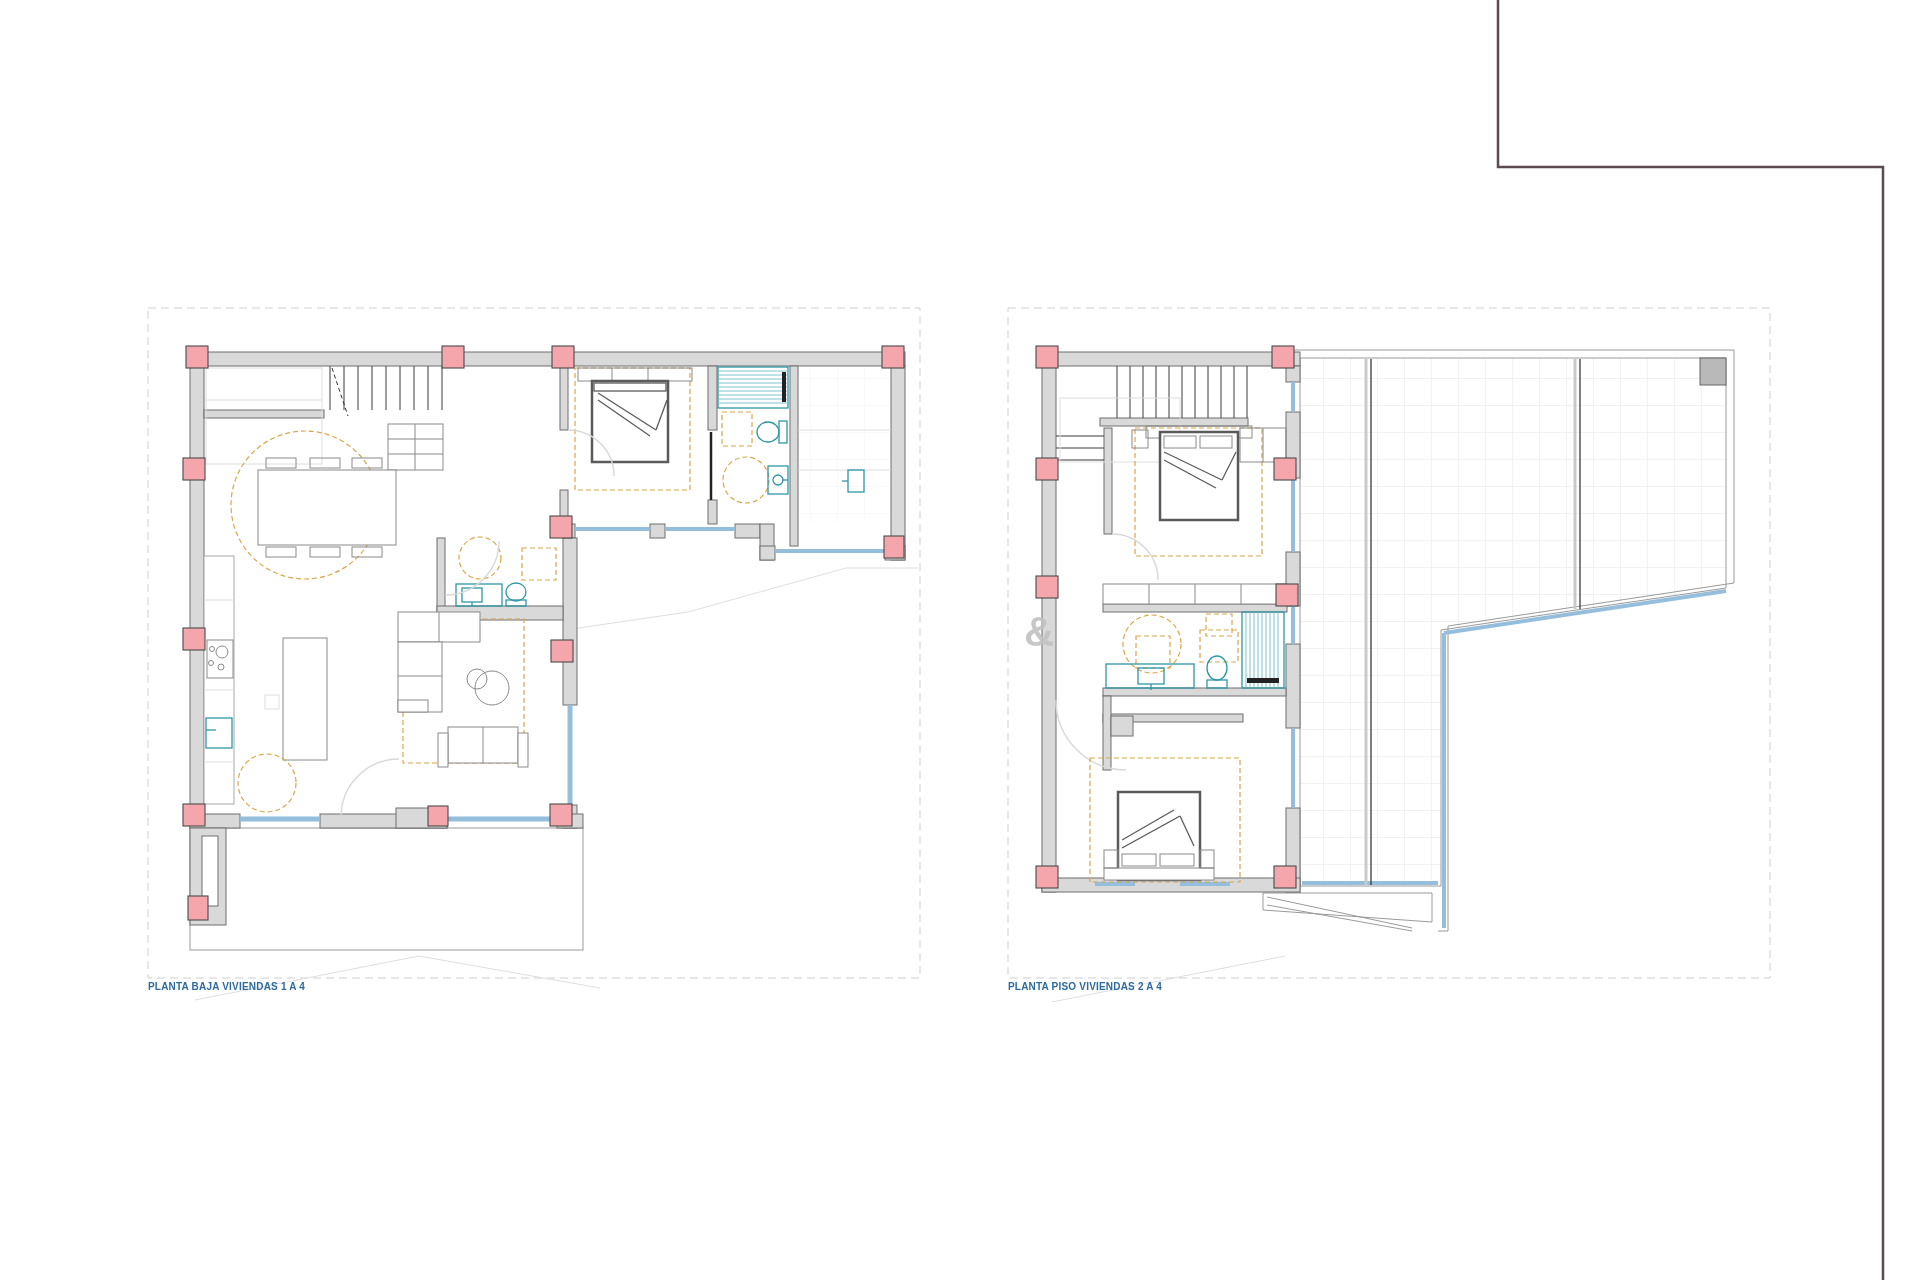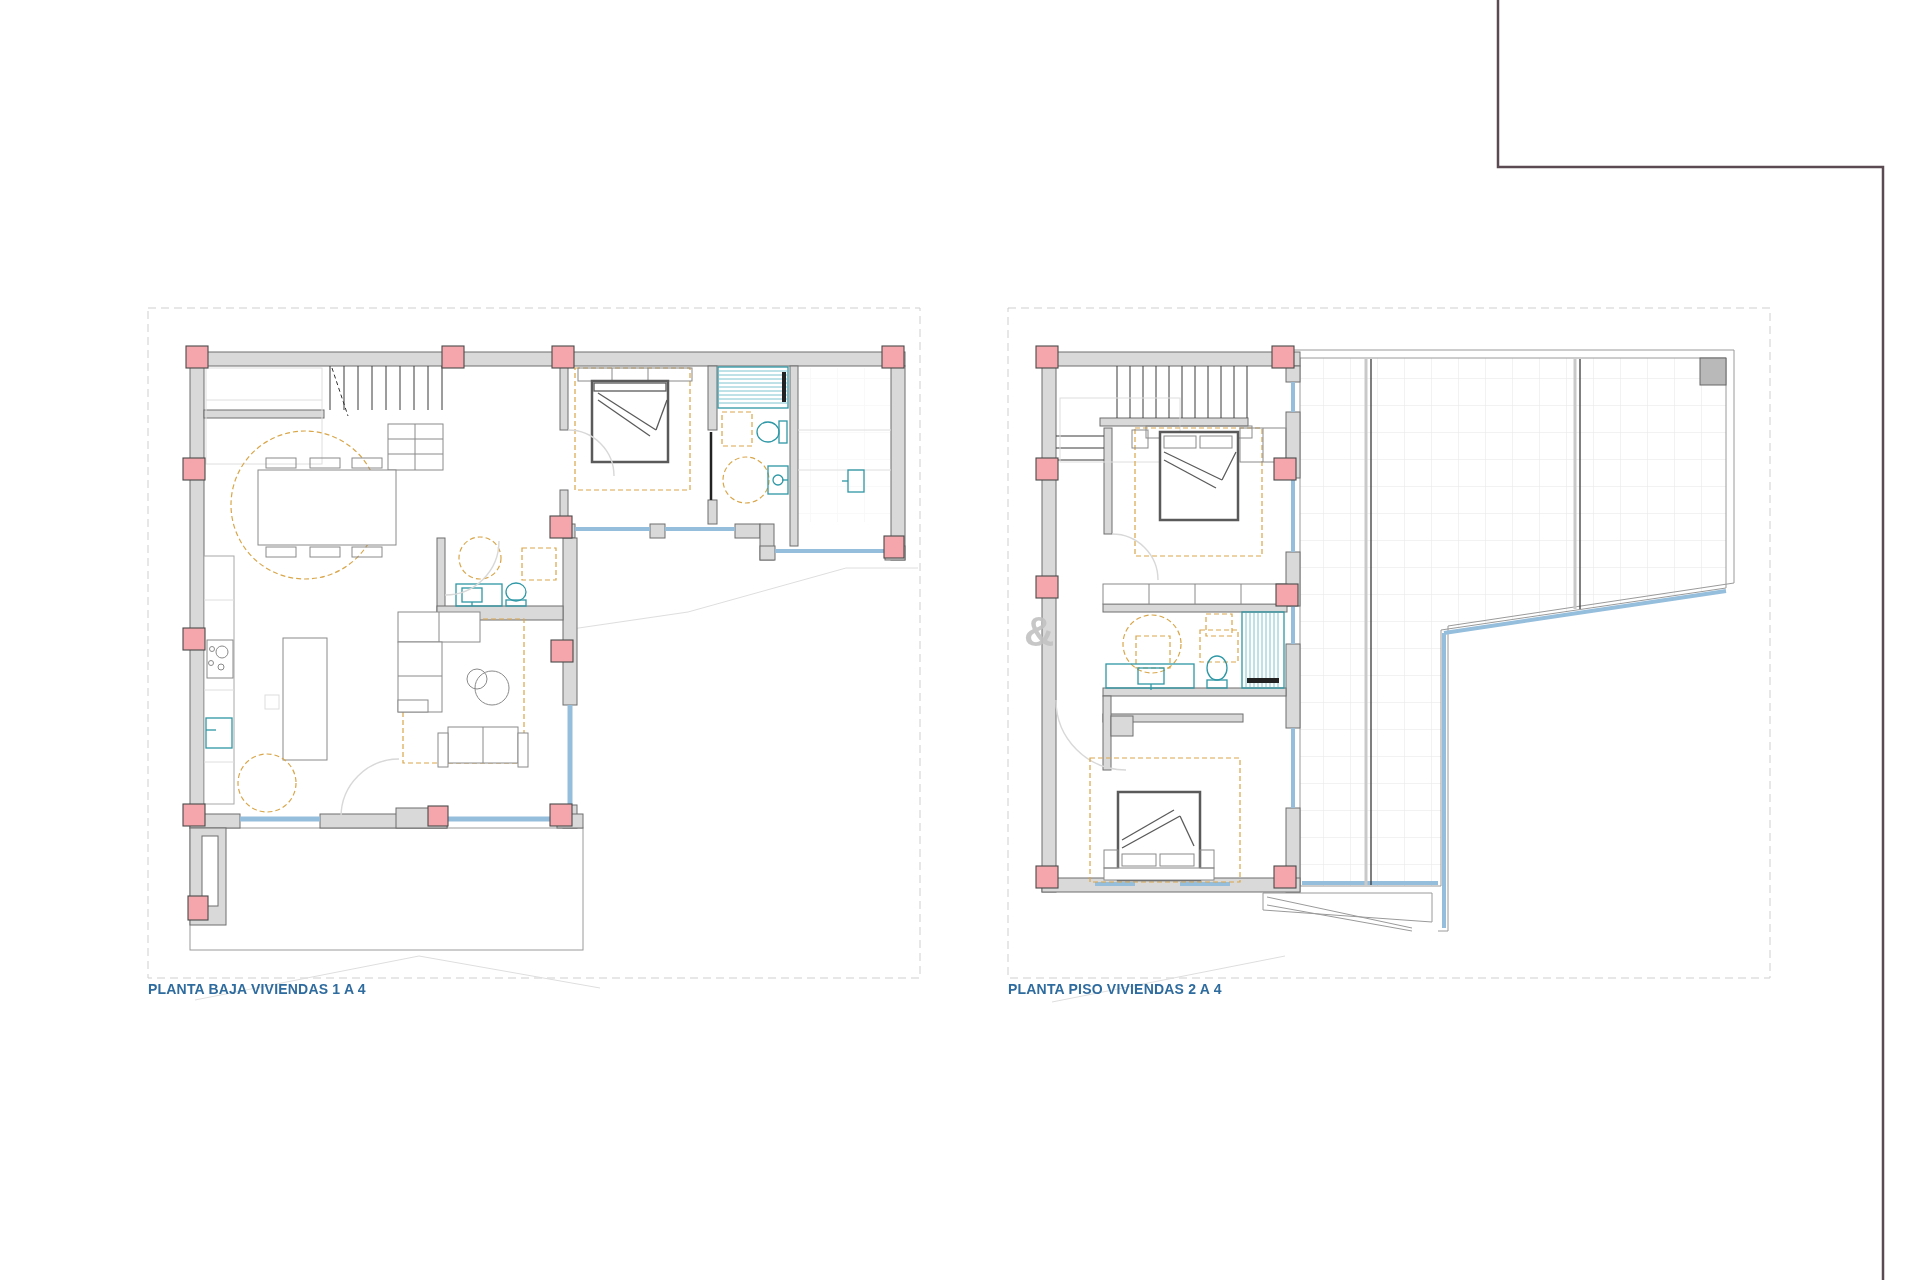--- a/index.html
+++ b/index.html
@@ -1,18 +1,18 @@
 <!DOCTYPE html>
 <html style="--page_bg: #ffffff; --wall_fill: #d9d9d9; --wall_stroke: #6e6e6e; --column_fill: #f4a6ac; --column_stroke: #4a4a4a; --window_blue: #95bedd; --fixture_teal: #2e98a6; --furniture_gray: #8a8a8a; --bed_gray: #5a5a5a; --zone_dash_orange: #d9a64a; --plot_dash_gray: #cfcfcf; --terrace_grid: #e6e6e6; --label_blue: #2e6b9e; --frame_color: #5c4a52; --watermark_color: #c2c2c2;"><head>
 <meta charset="utf-8">
 <style>
   html,body{margin:0;padding:0;background:#fff;}
   .canvas{position:relative;width:1920px;height:1280px;background:var(--page_bg,#fff);overflow:hidden;
           font-family:"Liberation Sans", sans-serif;}
-  .plan-label{position:absolute;top:981px;font-size:14px;font-weight:bold;letter-spacing:.2px;
+  .plan-label{position:absolute;top:981px;font-size:10px;font-weight:bold;letter-spacing:.2px;
               color:var(--label_blue,#2e6b9e);white-space:nowrap;}
   .watermark{position:absolute;left:1024px;top:608px;font-size:42px;font-weight:bold;
              color:var(--watermark_color,#c2c2c2);opacity:.9;}
   
   .wall{fill:var(--wall_fill,#d9d9d9);stroke:var(--wall_stroke,#6e6e6e);stroke-width:1;}
   .col{fill:var(--column_fill,#f4a6ac);stroke:var(--column_stroke,#4a4a4a);stroke-width:1.1;}
   .win{stroke:var(--window_blue,#95bedd);stroke-width:5;fill:none;}
   .winT{stroke:var(--window_blue,#95bedd);stroke-width:4;fill:none;}
   .fix{stroke:var(--fixture_teal,#2e98a6);fill:none;stroke-width:1.3;}
   .fur{stroke:var(--furniture_gray,#8a8a8a);fill:#fff;stroke-width:1;}

